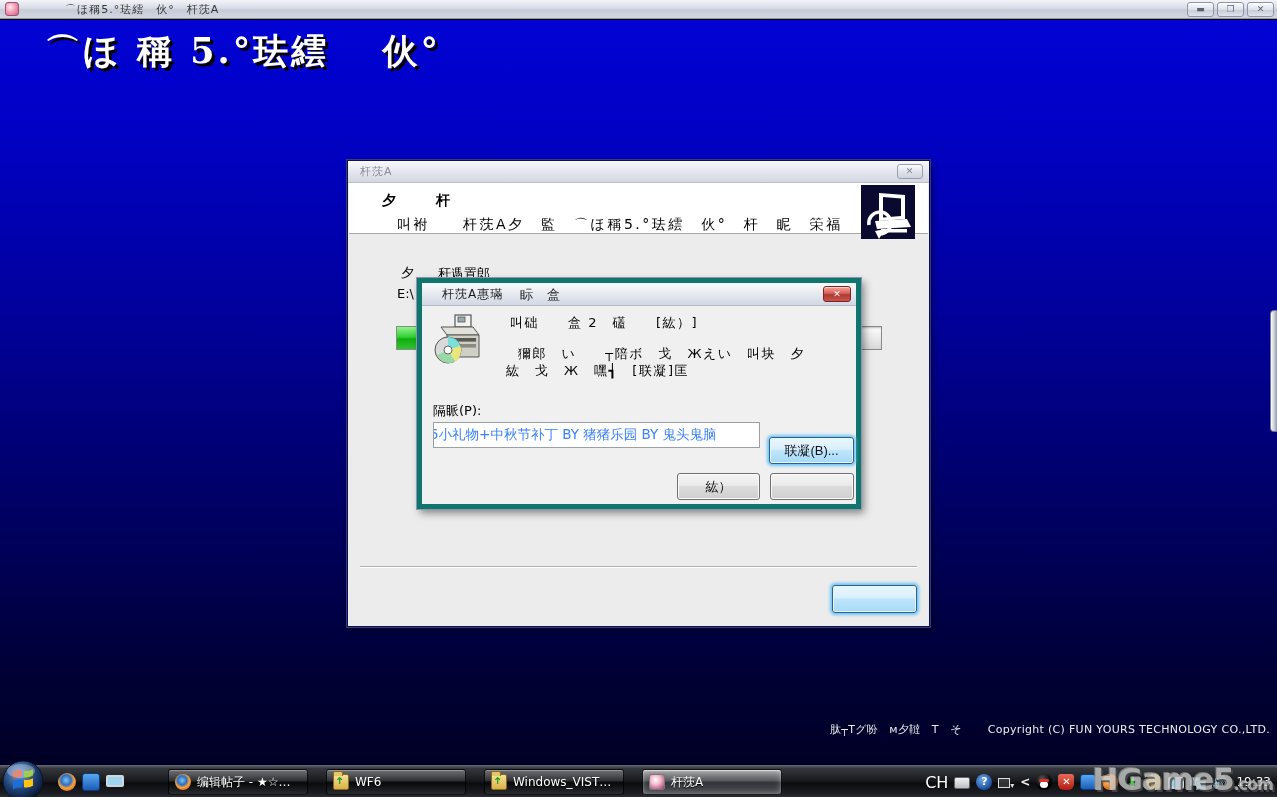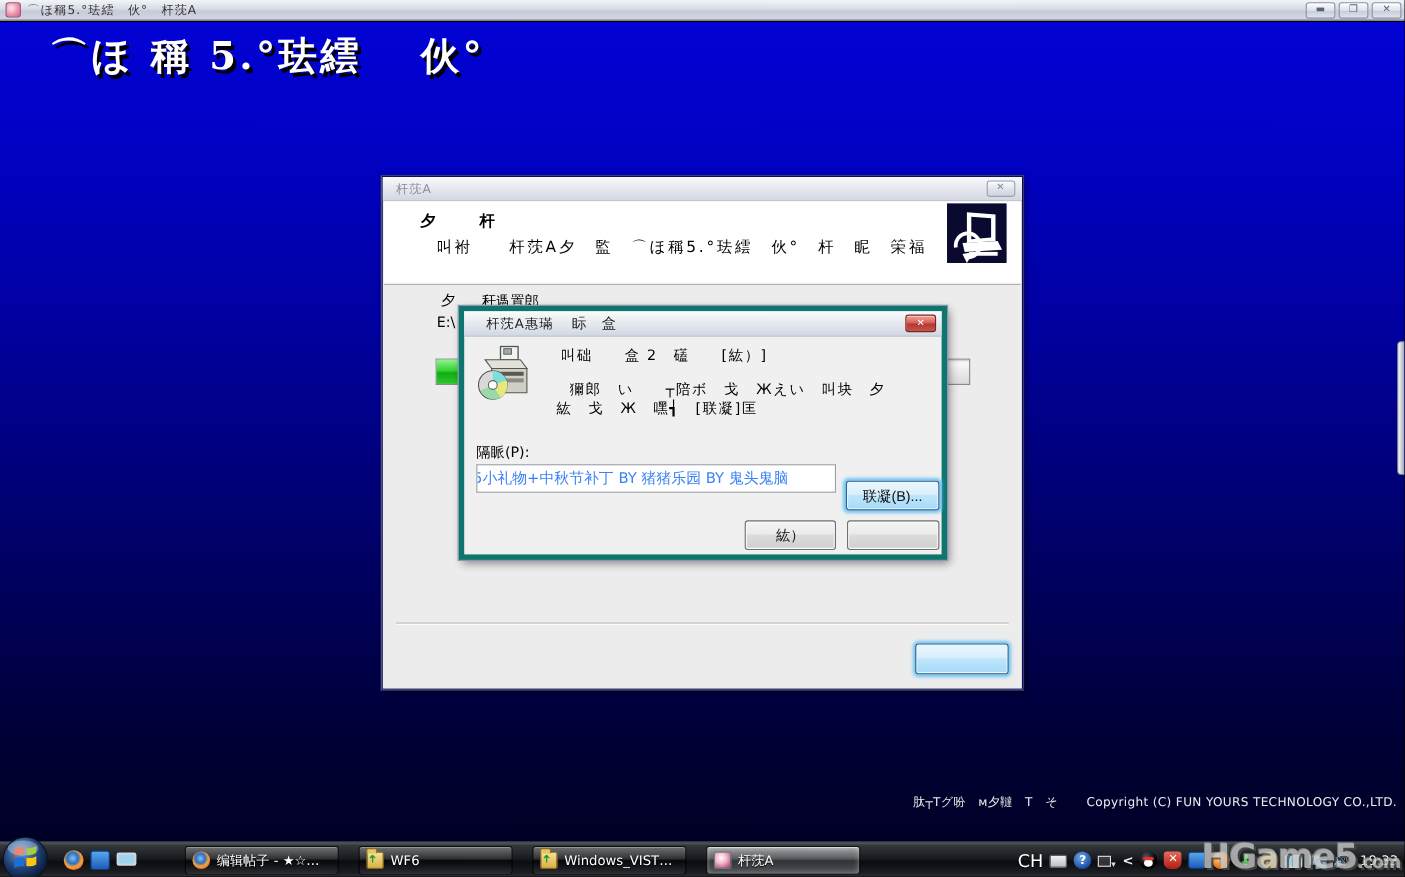--- a/index.html
+++ b/index.html
@@ -13,21 +13,21 @@
   
   .app-titlebar {
     position:absolute; left:0; top:0; width:1277px; height:19px;
     background:linear-gradient(180deg,#f2f4f8 0%,#d8dce6 45%,#c6cbd8 55%,#d2d6e0 100%);
     border-bottom:1px solid #8f96a8;
     display:flex; align-items:center; font-size:11px; color:#333;
   }
   .app-icon { width:14px; height:14px; margin:0 6px 0 5px; border-radius:3px;
     background:radial-gradient(circle at 35% 35%, #ffe9ee 0%, #f2a0b8 45%, #c75f85 100%);
     border:1px solid #a05070; }
-  .app-title { letter-spacing:1px; }
+  .app-title { letter-spacing:1px;margin-left:40px; }
   .win-controls { position:absolute; right:3px; top:2px; display:flex; gap:3px; }
   .win-btn {
     width:27px; height:15px; border:1px solid #8e95a8; border-radius:3px;
     background:linear-gradient(180deg,#fcfdfe,#dde1ea 50%,#c8cdda 55%,#dfe3ec);
     color:#5a6274; font-size:9px; line-height:13px; text-align:center; font-weight:bold;
     box-shadow:inset 0 1px 0 #fff;
   }
 
   
   .desktop {
@@ -77,21 +77,21 @@
     border-bottom:1px solid #b9bdcb;
     color:#8a8a94; font-size:11px; line-height:22px; padding-left:12px; letter-spacing:1px;
   }
   .dlg-outer .tbar .close-s {
     position:absolute; right:6px; top:3px; width:26px; height:15px;
     border:1px solid #9aa0ad; border-radius:3px;
     background:linear-gradient(180deg,#fdfdfe,#dfe2ea 55%,#cdd2dd);
     color:#7c8496; font-size:9px; font-weight:bold; text-align:center; line-height:13px;
   }
   .dlg-outer .header {
-    position:absolute; left:1px; top:22px; right:1px; height:76px; background:#fff;
+    position:absolute; left:1px; top:22px; right:1px; height:51px; background:#fff;
     border-bottom:1px solid #a8a8a8; font-size:14px; color:#000;
   }
   .hdr-line1 { position:absolute; left:33px; top:9px; font-weight:bold; letter-spacing:4px; }
   .hdr-line2 { position:absolute; left:48px; top:33px; letter-spacing:2.5px; white-space:nowrap; }
   .is-icon { position:absolute; right:13px; top:2px; width:54px; height:54px;
     background:#0a0a30; display:block; }
   .dlg-outer .bglabel { position:absolute; font-size:13px; color:#000; }
   .progress-track {
     position:absolute; left:48px; top:165px; width:486px; height:24px;
     border:1px solid #8a8a8a; background:linear-gradient(180deg,#fdfdfd,#d9d9d9);

